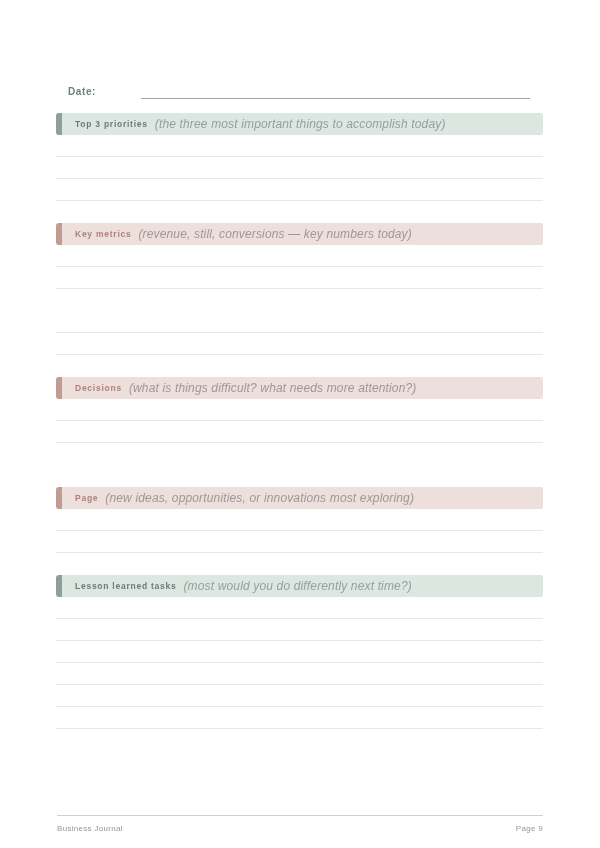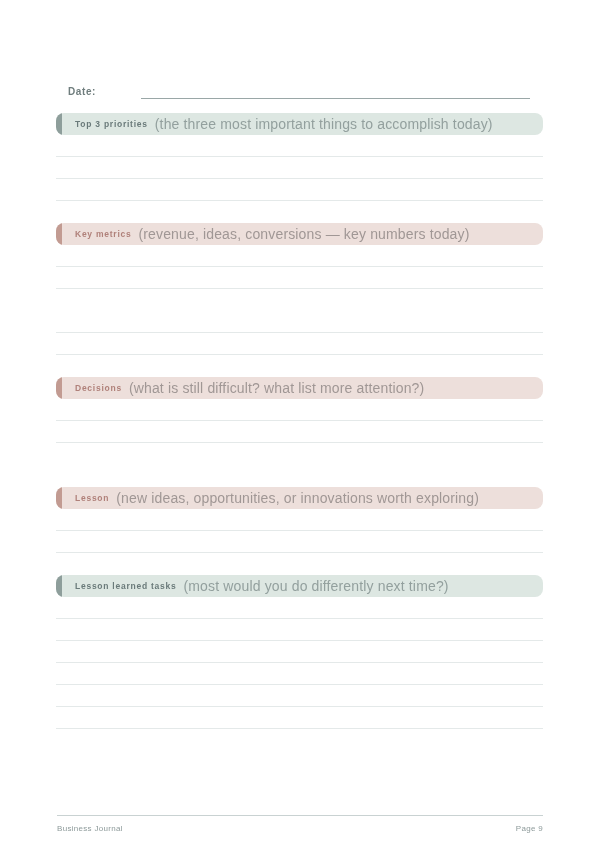--- a/index.html
+++ b/index.html
@@ -60,21 +60,21 @@
   }
 
   .section {
     position: relative;
     width: 487px;
   }
 
   .sec-header {
     position: relative;
     height: 22px;
-    border-radius: 8px;
+    border-radius: 2px;
     display: flex;
     align-items: center;
     overflow: hidden;
   }
 
   .accent {
     position: absolute;
     left: 0;
     top: 0;
     width: 6px;
@@ -86,21 +86,22 @@
   .sec-title {
     margin-left: 19px;
     font-size: 8.5px;
     font-weight: bold;
     letter-spacing: 0.75px;
     white-space: nowrap;
   }
 
   .sec-hint {
     margin-left: 7px;
-    font-size: 14px;
+    font-size: 12px;
+    font-style: italic;
     color: #9aa5a5;
     letter-spacing: 0.15px;
     white-space: nowrap;
     text-align: right;
   }
 
   
   .theme-green .sec-header { background: #dde7e2; }
   .theme-green .accent     { background: #8e9e9b; }
   .theme-green .sec-title  { color: #6a7a7a; }
@@ -166,53 +167,53 @@
           <div class="line"></div>
           <div class="line"></div>
           <div class="line"></div>
         </div>
       </div>
       <div class="sec-gap"></div>
       <div class="section theme-rose">
         <div class="sec-header">
           <div class="accent"></div>
           <span class="sec-title">Key metrics</span>
-          <span class="sec-hint">(revenue, ideas, conversions — key numbers today)</span>
+          <span class="sec-hint">(revenue, still, conversions — key numbers today)</span>
         </div>
         <div class="lines">
           <div class="line"></div>
           <div class="line"></div>
         </div>
       </div>
       <div class="sec-gap"></div>
       <div class="section theme-green">
         <div class="lines">
           <div class="line"></div>
           <div class="line"></div>
         </div>
       </div>
       <div class="sec-gap"></div>
       <div class="section theme-rose">
         <div class="sec-header">
           <div class="accent"></div>
           <span class="sec-title">Decisions</span>
-          <span class="sec-hint">(what is still difficult? what list more attention?)</span>
+          <span class="sec-hint">(what is things difficult? what needs more attention?)</span>
         </div>
         <div class="lines">
           <div class="line"></div>
           <div class="line"></div>
         </div>
       </div>
       <div class="sec-gap"></div>
       <div class="sec-gap"></div>
       <div class="section theme-rose">
         <div class="sec-header">
           <div class="accent"></div>
-          <span class="sec-title">Lesson</span>
-          <span class="sec-hint">(new ideas, opportunities, or innovations worth exploring)</span>
+          <span class="sec-title">Page</span>
+          <span class="sec-hint">(new ideas, opportunities, or innovations most exploring)</span>
         </div>
         <div class="lines">
           <div class="line"></div>
           <div class="line"></div>
         </div>
       </div>
       <div class="sec-gap"></div>
       <div class="section theme-green">
         <div class="sec-header">
           <div class="accent"></div>

